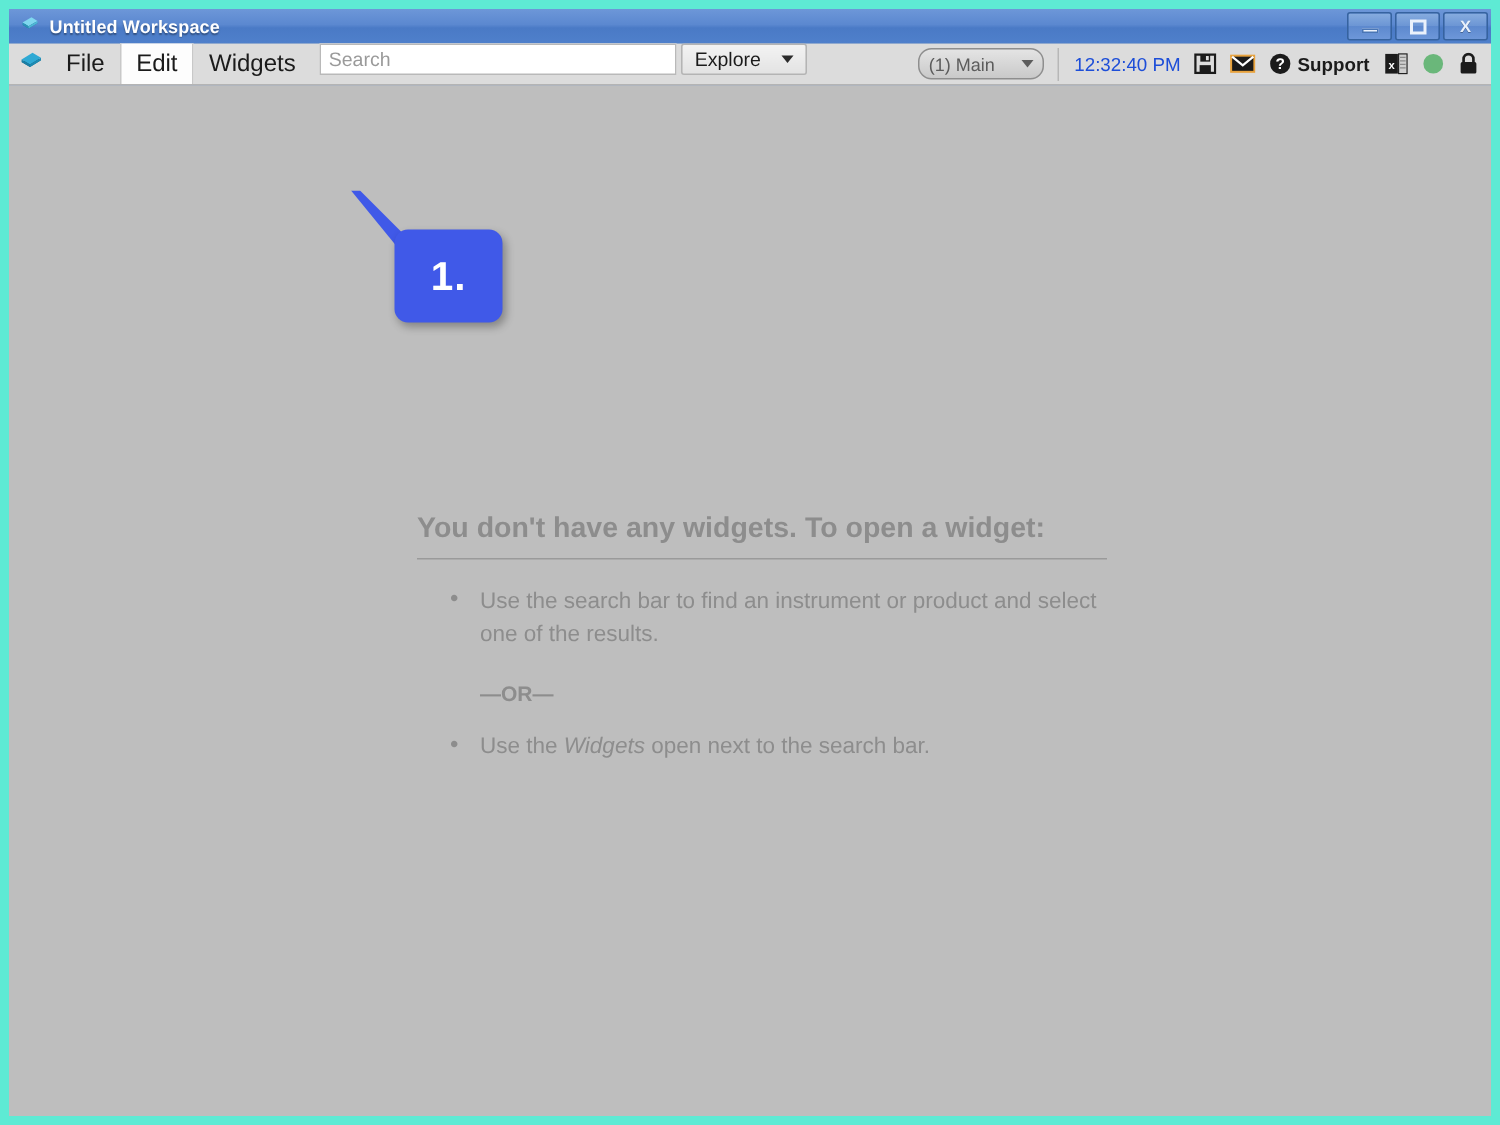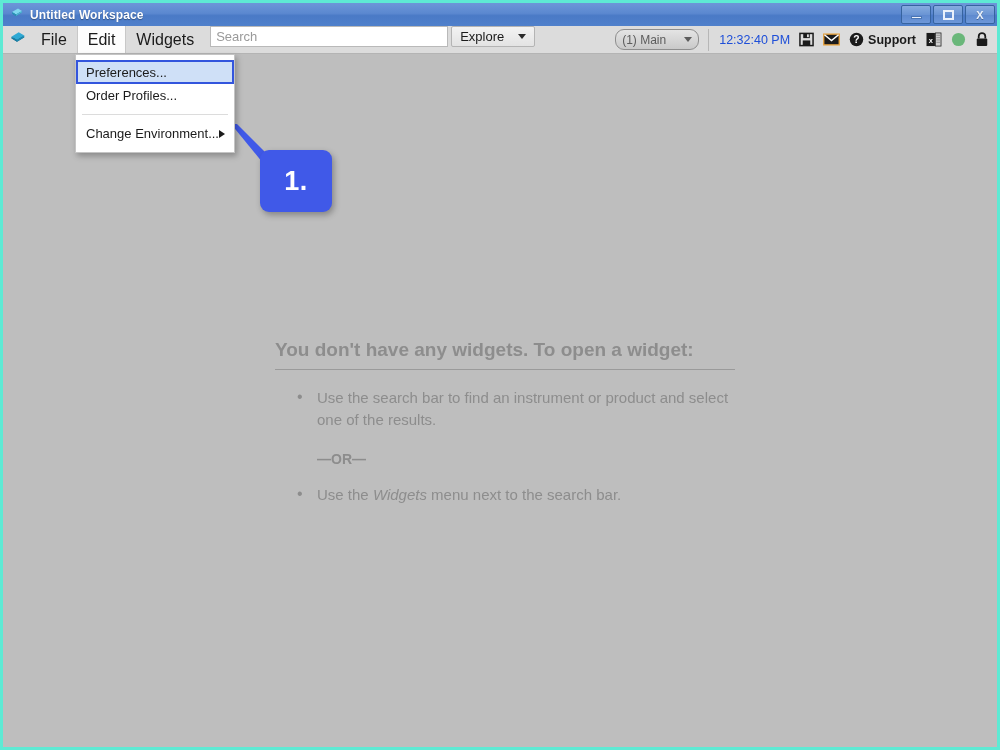--- a/index.html
+++ b/index.html
@@ -12,21 +12,21 @@
     font-family: "Liberation Sans", sans-serif;
     background: #2e4f8a;
   }
 
   
   .window {
     position: absolute;
     left: 0; top: 0;
     width: 1000px; height: 750px;
     background: #3a6cb5;
-    border: 3px solid #5eead4;
+    border: 6px solid #5eead4;
     display: flex;
     flex-direction: column;
   }
 
   
   .titlebar {
     height: 23px;
     flex: 0 0 23px;
     background: linear-gradient(to bottom, #6d97d8 0%, #5b88d0 45%, #4a7ac6 55%, #4f80cb 100%);
     display: flex;
@@ -398,41 +398,28 @@
   <div class="content">
 
     <div class="empty-state">
       <div class="empty-title">You don't have any widgets. To open a widget:</div>
       <ul class="empty-list">
         <li class="bulleted">Use the search bar to find an instrument or product and select one of the results.</li>
       </ul>
       <div class="or-row">—OR—</div>
       <ul class="empty-list">
         <li class="bulleted">
-          <span>Use the </span><span class="ital">Widgets</span><span> menu next to the search bar.</span>
+          <span>Use the </span><span class="ital">Widgets</span><span> open next to the search bar.</span>
         </li>
       </ul>
     </div>
 
     <svg class="callout-line" viewBox="0 0 64 48">
       <polygon points="0,0 6,0 44,38 36,44" fill="#4059e8"></polygon>
     </svg>
 
     <div class="callout-box">
       <span>1.</span>
     </div>
   </div>
 
-  <div class="dropdown">
-    <div class="dd-item highlighted">
-      <span>Preferences...</span>
-    </div>
-    <div class="dd-item">
-      <span>Order Profiles...</span>
-    </div>
-    <div class="dd-sep"></div>
-    <div class="dd-item">
-      <span>Change Environment...</span>
-      <span class="submenu-arrow"></span>
-    </div>
-  </div>
 
 </div>
 
 </body></html>

